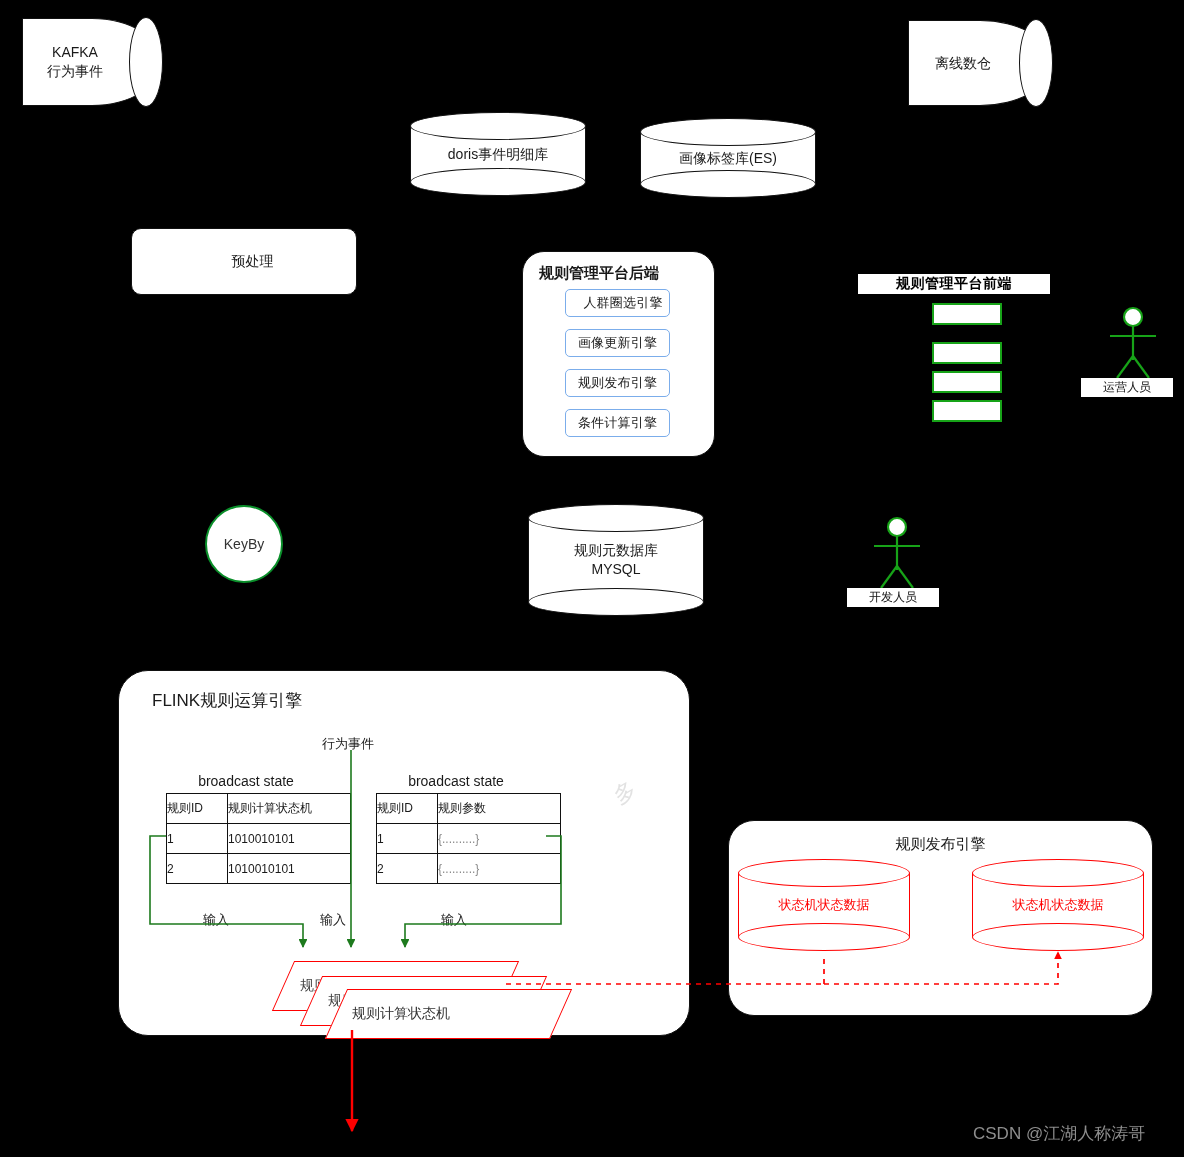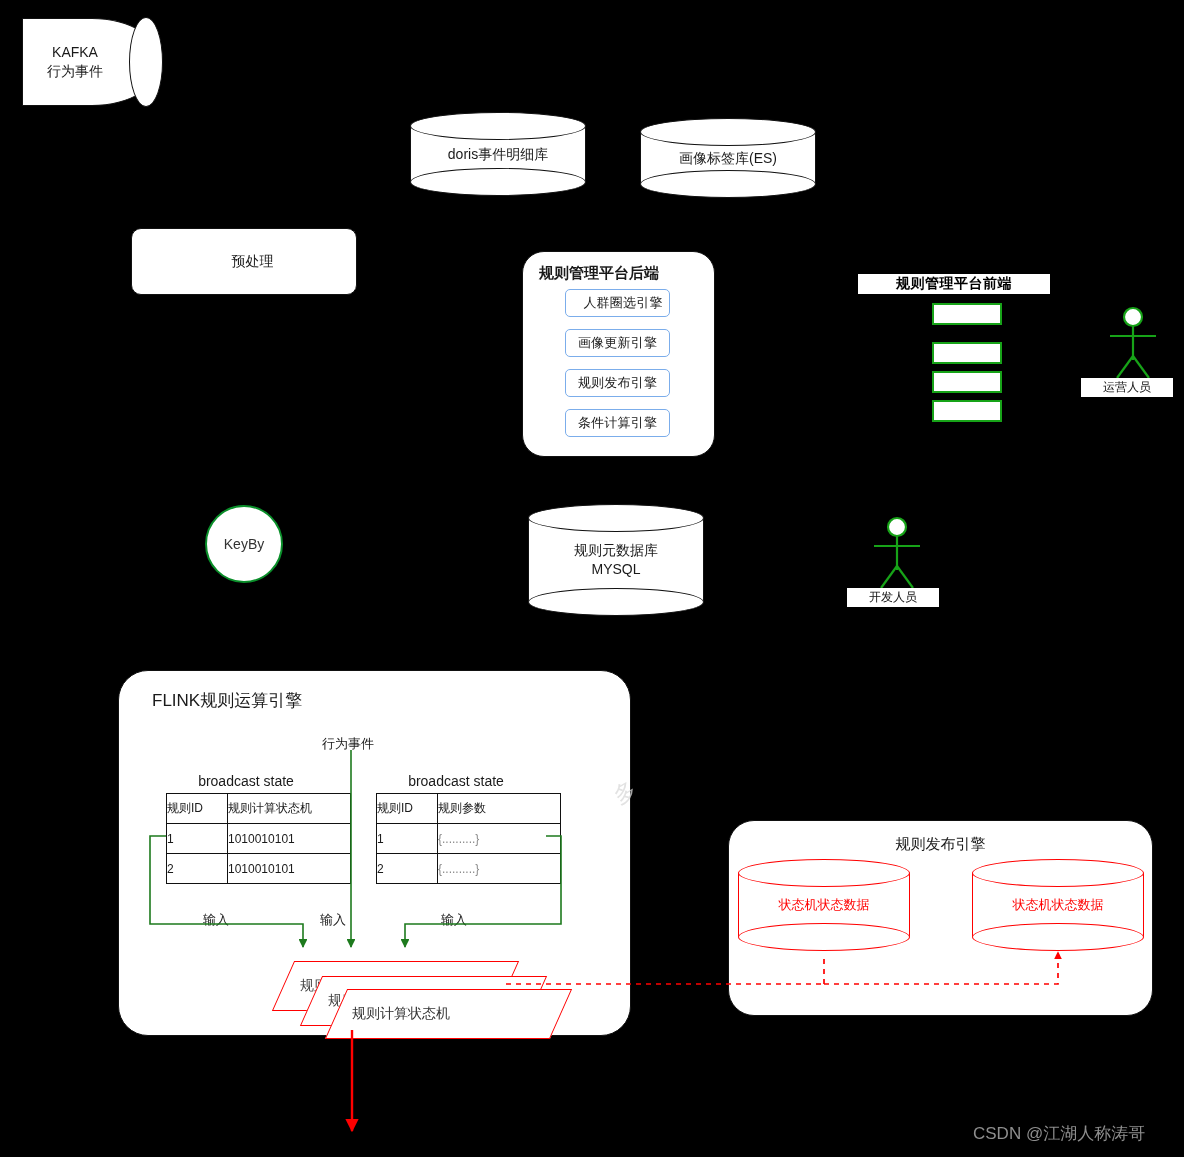--- a/index.html
+++ b/index.html
@@ -267,20 +267,25 @@
 
 <div id="canvas">
 
   <div class="hcyl" style="left:22px; top:18px; width:140px; height:88px;">
     <div class="body"></div>
     <div class="cap"></div>
     <div class="lbl">KAFKA
 行为事件</div>
   </div>
 
+  <div class="hcyl" style="left:908px; top:20px; width:144px; height:86px;">
+    <div class="body"></div>
+    <div class="cap"></div>
+    <div class="lbl">离线数仓</div>
+  </div>
 
   <div class="vcyl" style="left:410px; top:112px; width:176px; height:84px;">
     <div class="body"></div>
     <div class="bot"></div>
     <div class="top"></div>
     <div class="lbl">doris事件明细库</div>
   </div>
 
   <div class="vcyl" style="left:640px; top:118px; width:176px; height:80px;">
     <div class="body"></div>
@@ -339,21 +344,21 @@
       <circle cx="897" cy="527" r="9" fill="#ffffff"></circle>
       <line x1="897" y1="536" x2="897" y2="570"></line>
       <line x1="874" y1="546" x2="920" y2="546"></line>
       <line x1="897" y1="566" x2="881" y2="588"></line>
       <line x1="897" y1="566" x2="913" y2="588"></line>
     </g>
   </svg>
   <div class="actor-label" style="left:1081px; top:378px; width:68px; height:19px;">运营人员</div>
   <div class="actor-label" style="left:847px; top:588px; width:68px; height:19px;">开发人员</div>
 
-  <div class="rbox big" style="left:118px; top:670px; width:513px; height:366px; border-radius:30px;">
+  <div class="rbox big" style="left:118px; top:670px; width:572px; height:366px; border-radius:30px;">
     <div class="title-lbl" style="left:33px; top:18px; font-size:17px;">FLINK规则运算引擎</div>
   </div>
 
   <div class="plain-lbl" style="left:322px; top:735px; font-size:13px;">行为事件</div>
 
   <div class="bstate-title" style="left:166px; top:773px; width:160px;">broadcast state</div>
   <div class="bstate-title" style="left:376px; top:773px; width:160px;">broadcast state</div>
 
   <table class="bstate" style="left:166px; top:793px;">
     <tbody>

